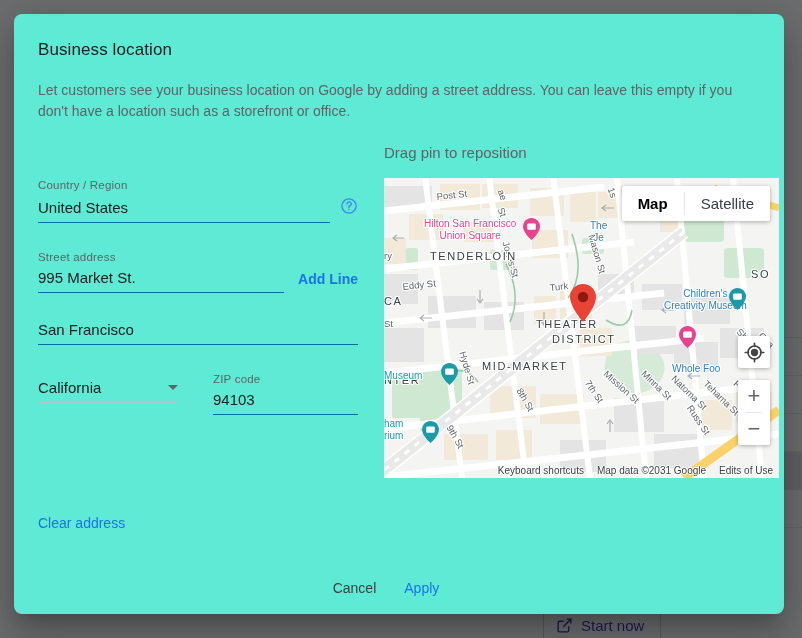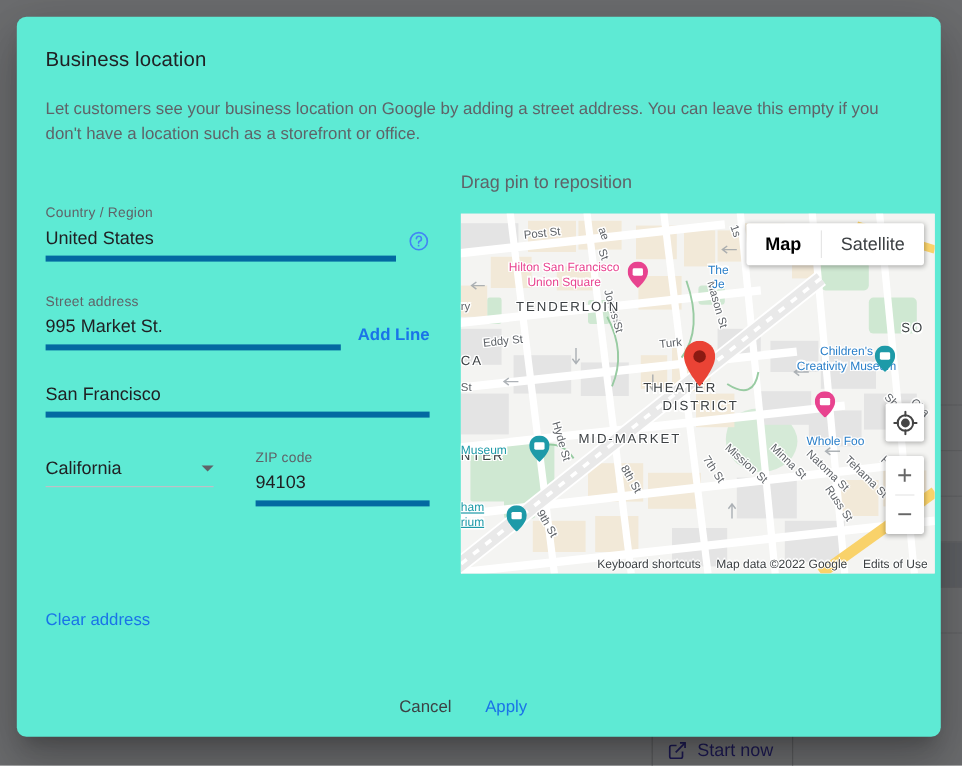--- a/index.html
+++ b/index.html
@@ -110,21 +110,21 @@
     font-size: 11.5px;
     color: #5f6368;
     letter-spacing: .2px;
     margin-bottom: 6px;
   }
   .field-row { display: flex; align-items: flex-end; }
   .field-input {
     font-size: 15px;
     color: #202124;
     padding-bottom: 6px;
-    border-bottom: 5px solid #0369a1;
+    border-bottom: 1px solid #0369a1;
     flex: 1 1 auto;
     min-height: 24px;
   }
   .help-icon {
     width: 18px; height: 18px;
     margin-left: 10px; margin-bottom: 8px;
     flex: 0 0 auto;
   }
   .help-icon svg { display: block; }
   .addline {
@@ -540,21 +540,21 @@
               <div class="mlbl poi-blue" style="left: 288px; top: 185px;">Whole Foo</div>
               <div class="poi-dot" style="left: 295px; top: 148px;"><svg width="17" height="22" viewBox="0 0 17 22">
                   <path d="M8.5 0C3.8 0 0 3.8 0 8.5C0 14.9 8.5 22 8.5 22S17 14.9 17 8.5C17 3.8 13.2 0 8.5 0z" fill="#e8438f"></path>
                   <rect x="4.2" y="5.6" width="8.6" height="6.2" rx="1.2" fill="#ffffff"></rect>
                 </svg></div>
               <div class="mlbl poi-teal" style="left: 0px; top: 192px;">Museum</div>
               <div class="poi-dot" style="left: 57px; top: 185px;"><svg width="17" height="22" viewBox="0 0 17 22">
                   <path d="M8.5 0C3.8 0 0 3.8 0 8.5C0 14.9 8.5 22 8.5 22S17 14.9 17 8.5C17 3.8 13.2 0 8.5 0z" fill="#1d9aa8"></path>
                   <rect x="4.2" y="5.6" width="8.6" height="6.2" rx="1.2" fill="#ffffff"></rect>
                 </svg></div>
-              <div class="mlbl poi-teal" style="left: 0px; top: 240px; text-decoration: underline;">ham<br>rium</div>
+              <div class="mlbl poi-teal" style="left: 0px; top: 240px;">ham<br>rium</div>
               <div class="poi-dot" style="left: 38px; top: 243px;"><svg width="17" height="22" viewBox="0 0 17 22">
                   <path d="M8.5 0C3.8 0 0 3.8 0 8.5C0 14.9 8.5 22 8.5 22S17 14.9 17 8.5C17 3.8 13.2 0 8.5 0z" fill="#1d9aa8"></path>
                   <rect x="4.2" y="5.6" width="8.6" height="6.2" rx="1.2" fill="#ffffff"></rect>
                 </svg></div>
             </div>
 
           <div class="pin">
             <svg width="26" height="38" viewBox="0 0 26 38">
               <path d="M13 0C5.8 0 0 5.8 0 13c0 9.8 13 25 13 25s13-15.2 13-25C26 5.8 20.2 0 13 0z" fill="#ea4335"></path>
               <circle cx="13" cy="13" r="5.2" fill="#8b1a12"></circle>
@@ -576,21 +576,21 @@
           </div>
 
           <div class="zoom-ctrl">
             <div class="zoom-btn">+</div>
             <div class="zoom-div"></div>
             <div class="zoom-btn">−</div>
           </div>
 
           <div class="map-attrib">
             <span>Keyboard shortcuts</span>
-            <span>Map data ©2022 Google</span>
+            <span>Map data ©2031 Google</span>
             <span>Edits of Use</span>
           </div>
         </div>
       </div>
 
     </div>
   </div>
 
   <div class="dlg-actions">
     <span class="act-btn">Cancel</span>

